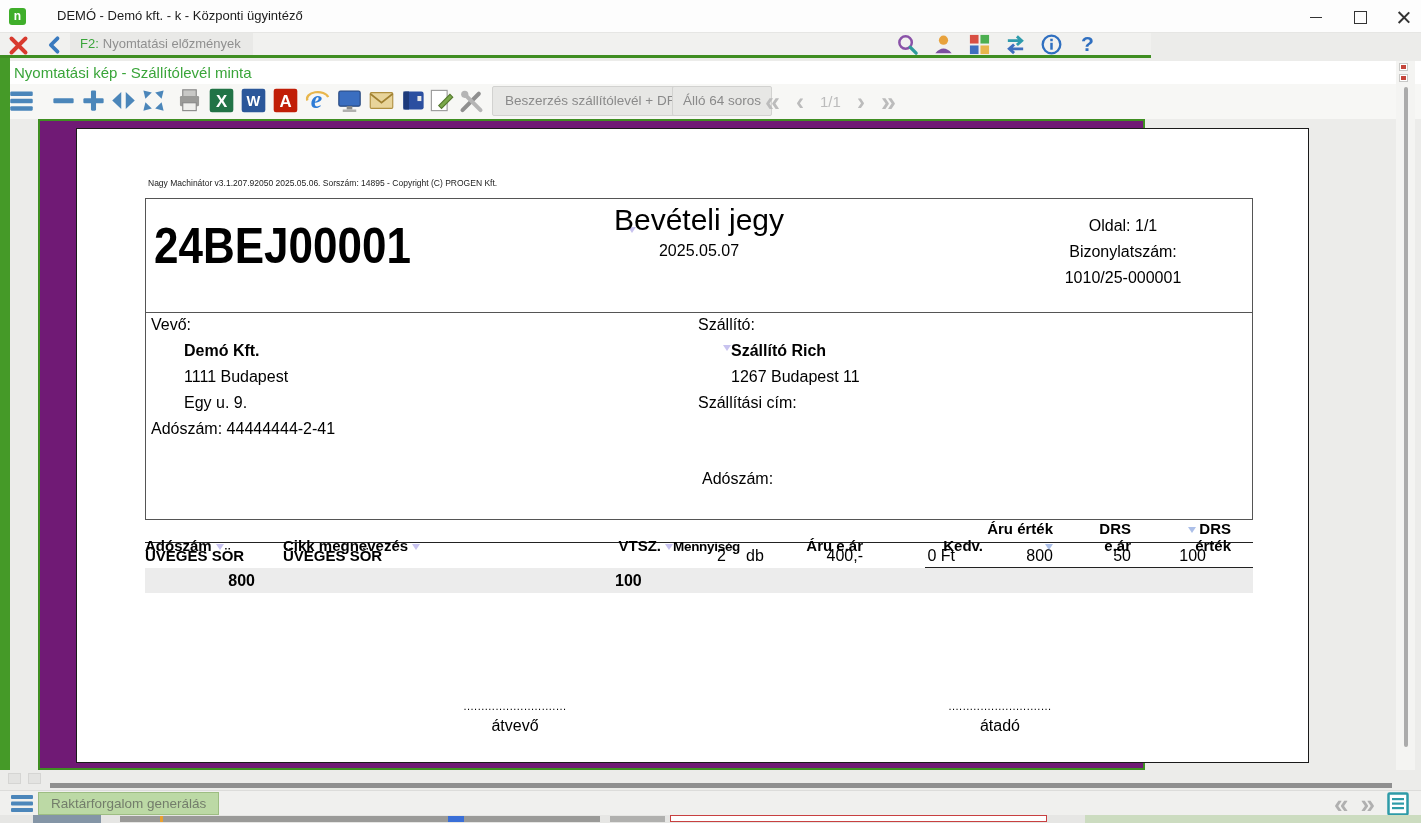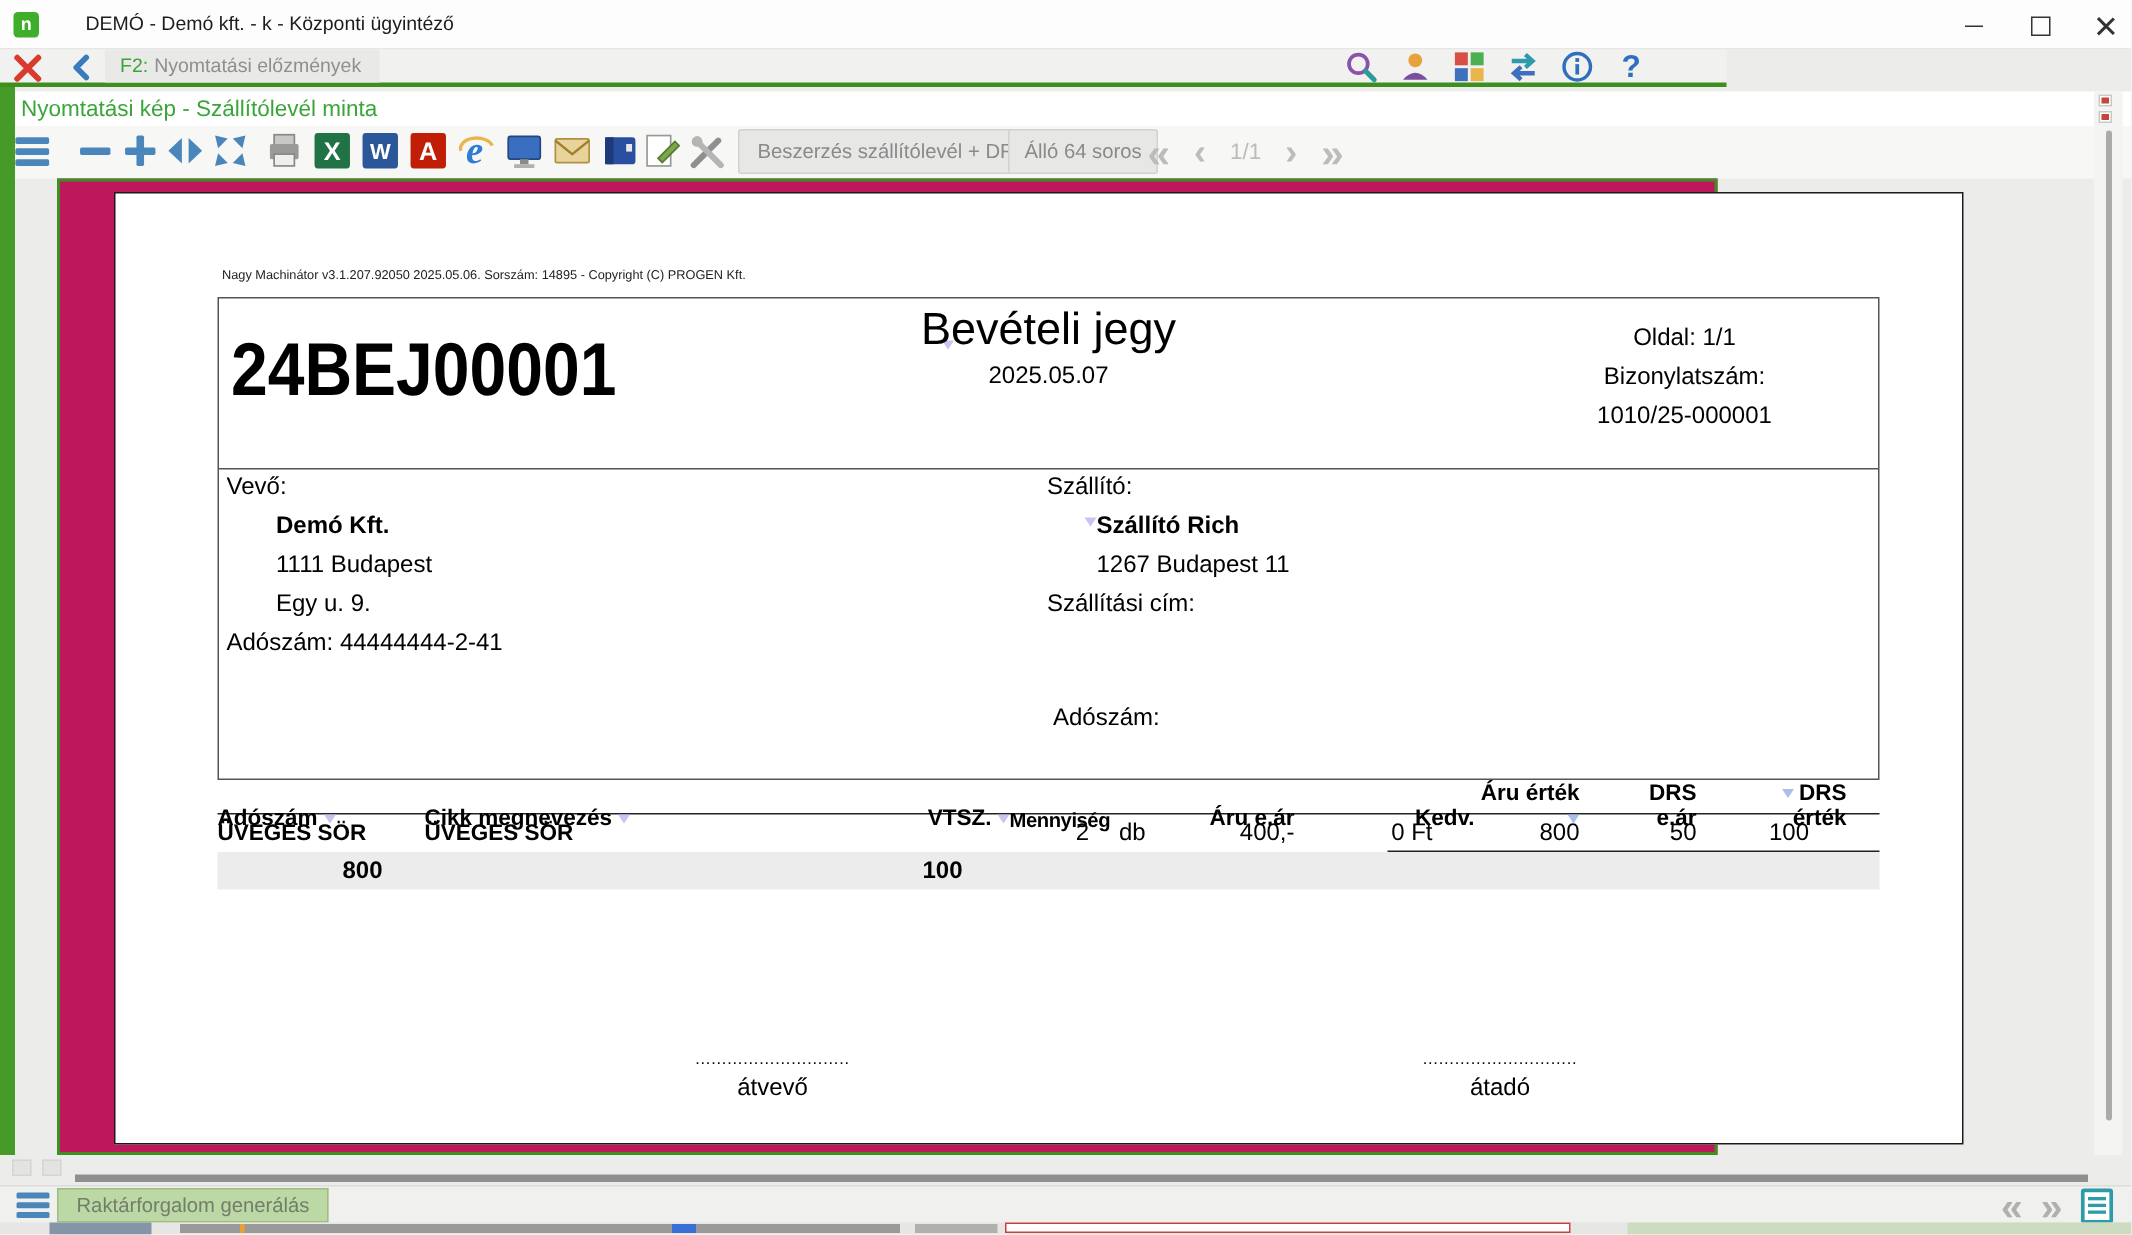--- a/index.html
+++ b/index.html
@@ -35,21 +35,21 @@
   .tbi { position:absolute; top:3px; width:27px; height:27px; cursor:pointer; }
   .tbi svg { width:27px; height:27px; }
   #btn-report { position:absolute; left:492px; top:2px; height:30px; background:#e7e7e5; border:1px solid #d2d2d0; border-radius:2px; color:#8a8a8a; font-size:13.5px; padding:0 12px; line-height:28px; }
   #btn-layout { position:absolute; left:672px; top:2px; height:30px; background:#e7e7e5; border:1px solid #d2d2d0; border-radius:2px; color:#8a8a8a; font-size:13.5px; padding:0 10px; line-height:28px; }
   #pager { position:absolute; left:765px; top:0; height:35px; display:flex; align-items:center; gap:16px; color:#bcbcbc; }
   .pg-dbl { font-size:27px; font-weight:bold; line-height:30px; }
   .pg-sgl { font-size:24px; font-weight:bold; line-height:30px; }
   #pg-page { font-size:15px; color:#bcbcbc; }
 
   
-  #preview { position:absolute; left:38px; top:119px; width:1107px; height:651px; border:2px solid #3f8e22; background:#be185d; }
+  #preview { position:absolute; left:38px; top:119px; width:1107px; height:651px; border:2px solid #3f8e22; background:#701a75; }
   #page { position:absolute; left:36px; top:7px; width:1233px; height:635px; background:#ffffff; border:1px solid #1a1a1a; }
   #leftstrip { position:absolute; left:0; top:58px; width:10px; height:732px; background:#459a28; }
   #rightstrip { position:absolute; left:1396px; top:61px; width:19px; height:709px; background:#f4f4f2; }
   .rs-red { position:absolute; left:3px; width:9px; height:8px; background:#fff; border:1px solid #c8c8c6; }
   .rs-red::after { content:""; position:absolute; left:1px; top:1px; width:5px; height:4px; background:#c4453a; }
   #rs-scroll { position:absolute; left:8px; top:26px; width:4px; height:660px; background:#ababab; border-radius:2px; }
 
   
   #copyr { position:absolute; left:71px; top:49px; font-size:8.5px; color:#222; white-space:nowrap; }
   #docbox { position:absolute; left:68px; top:69px; width:1108px; height:322px; border:1px solid #555; }

